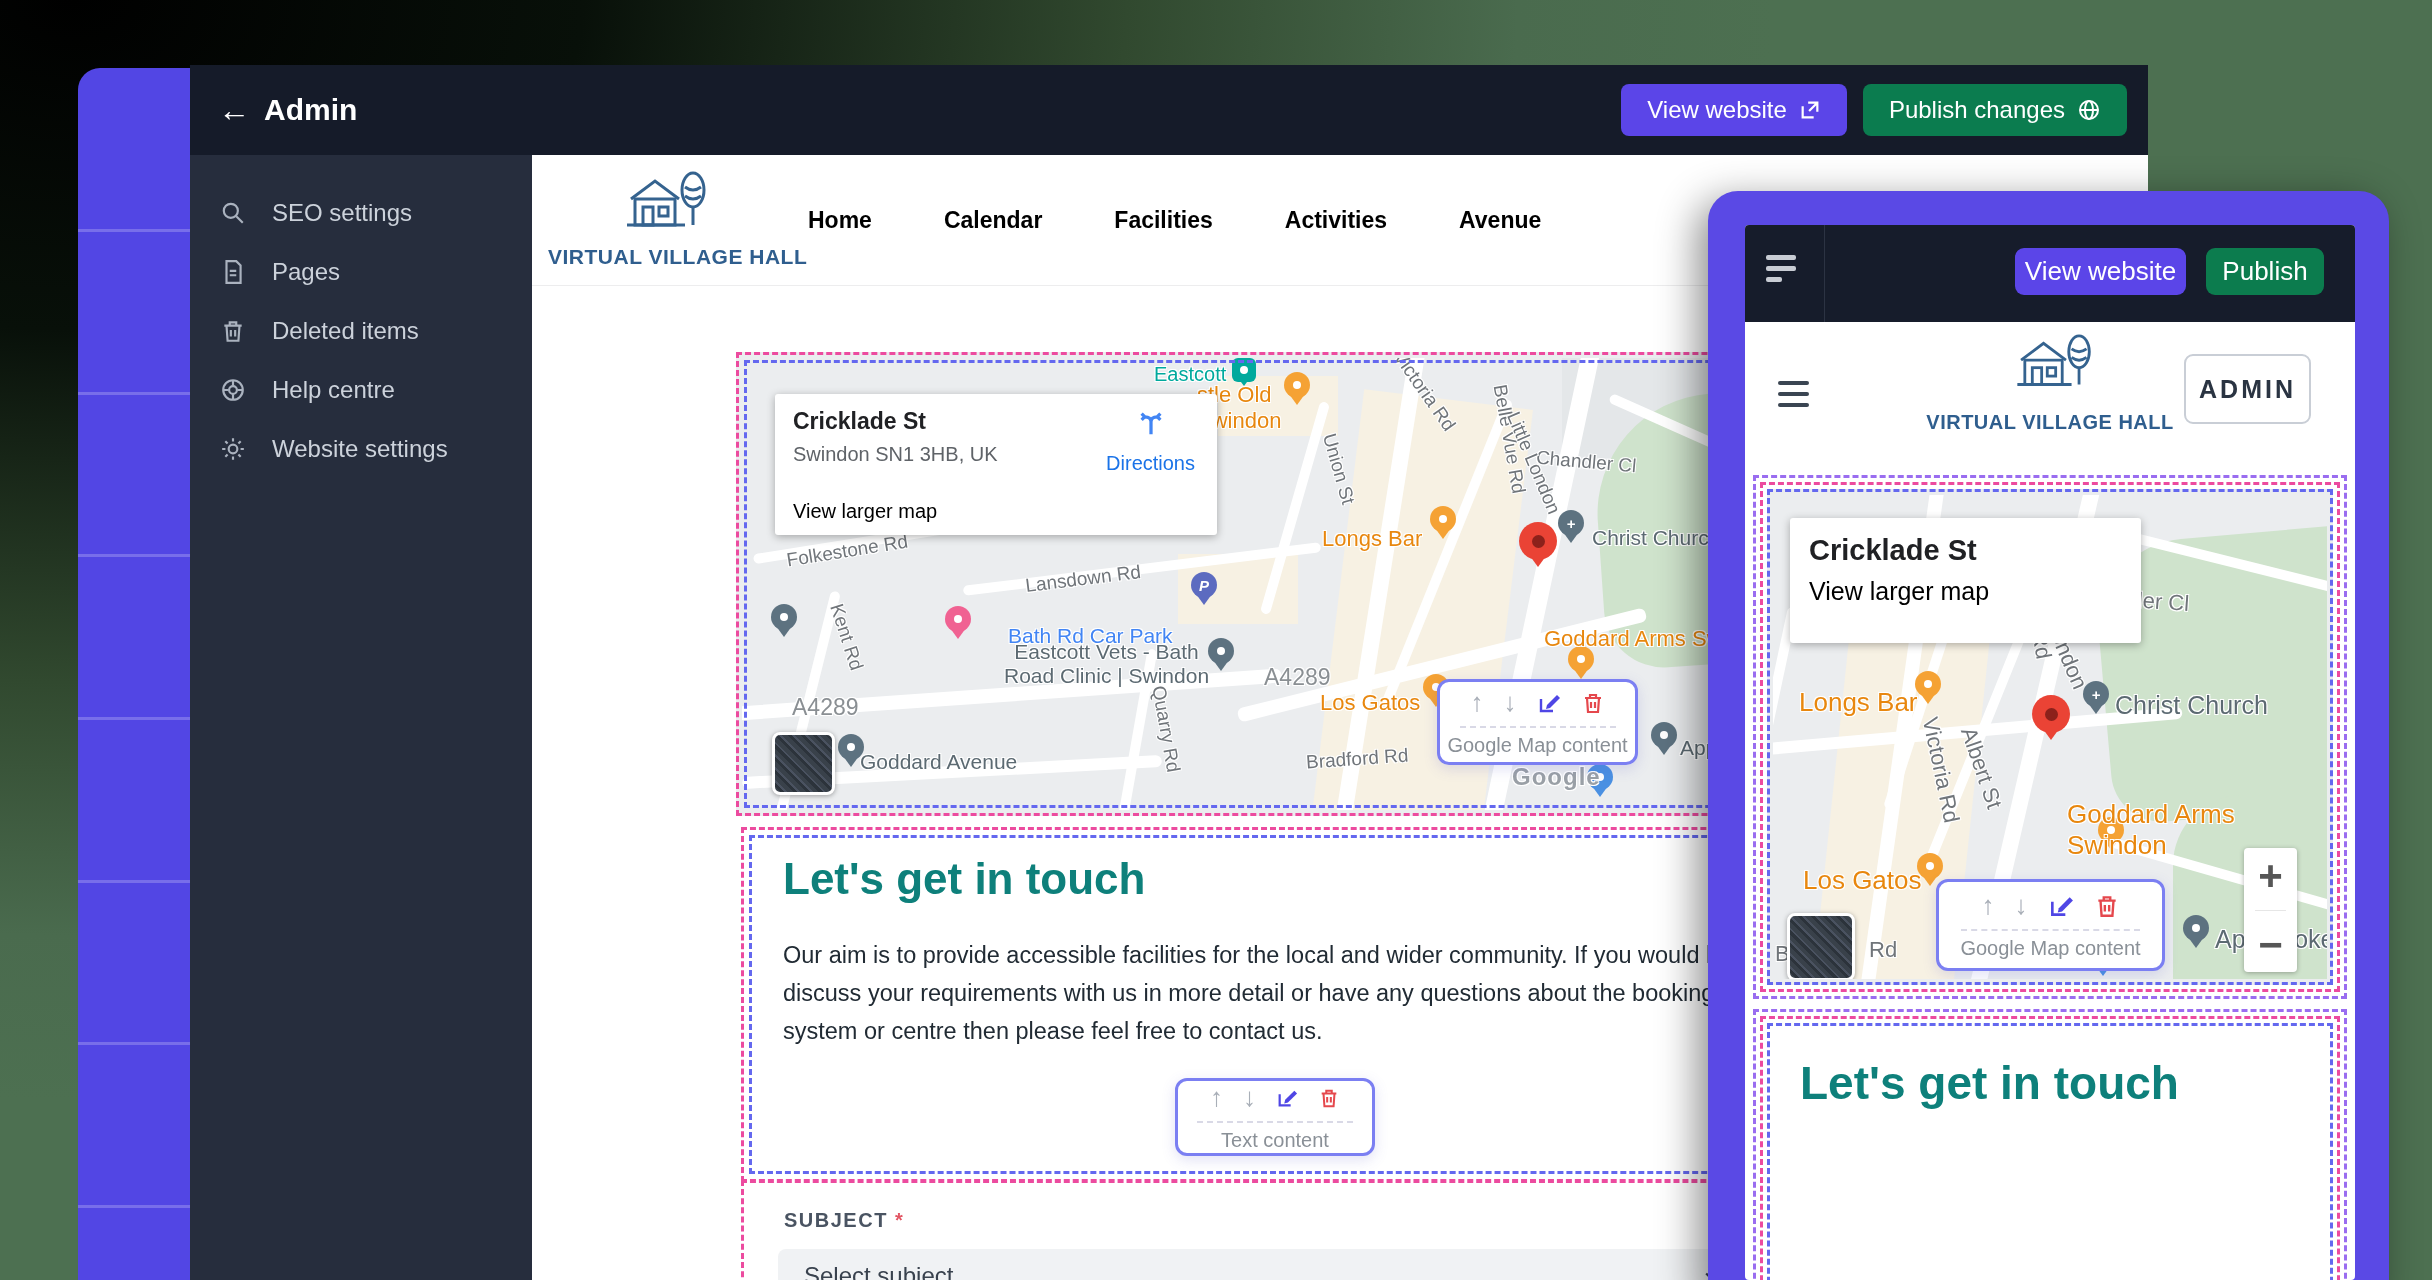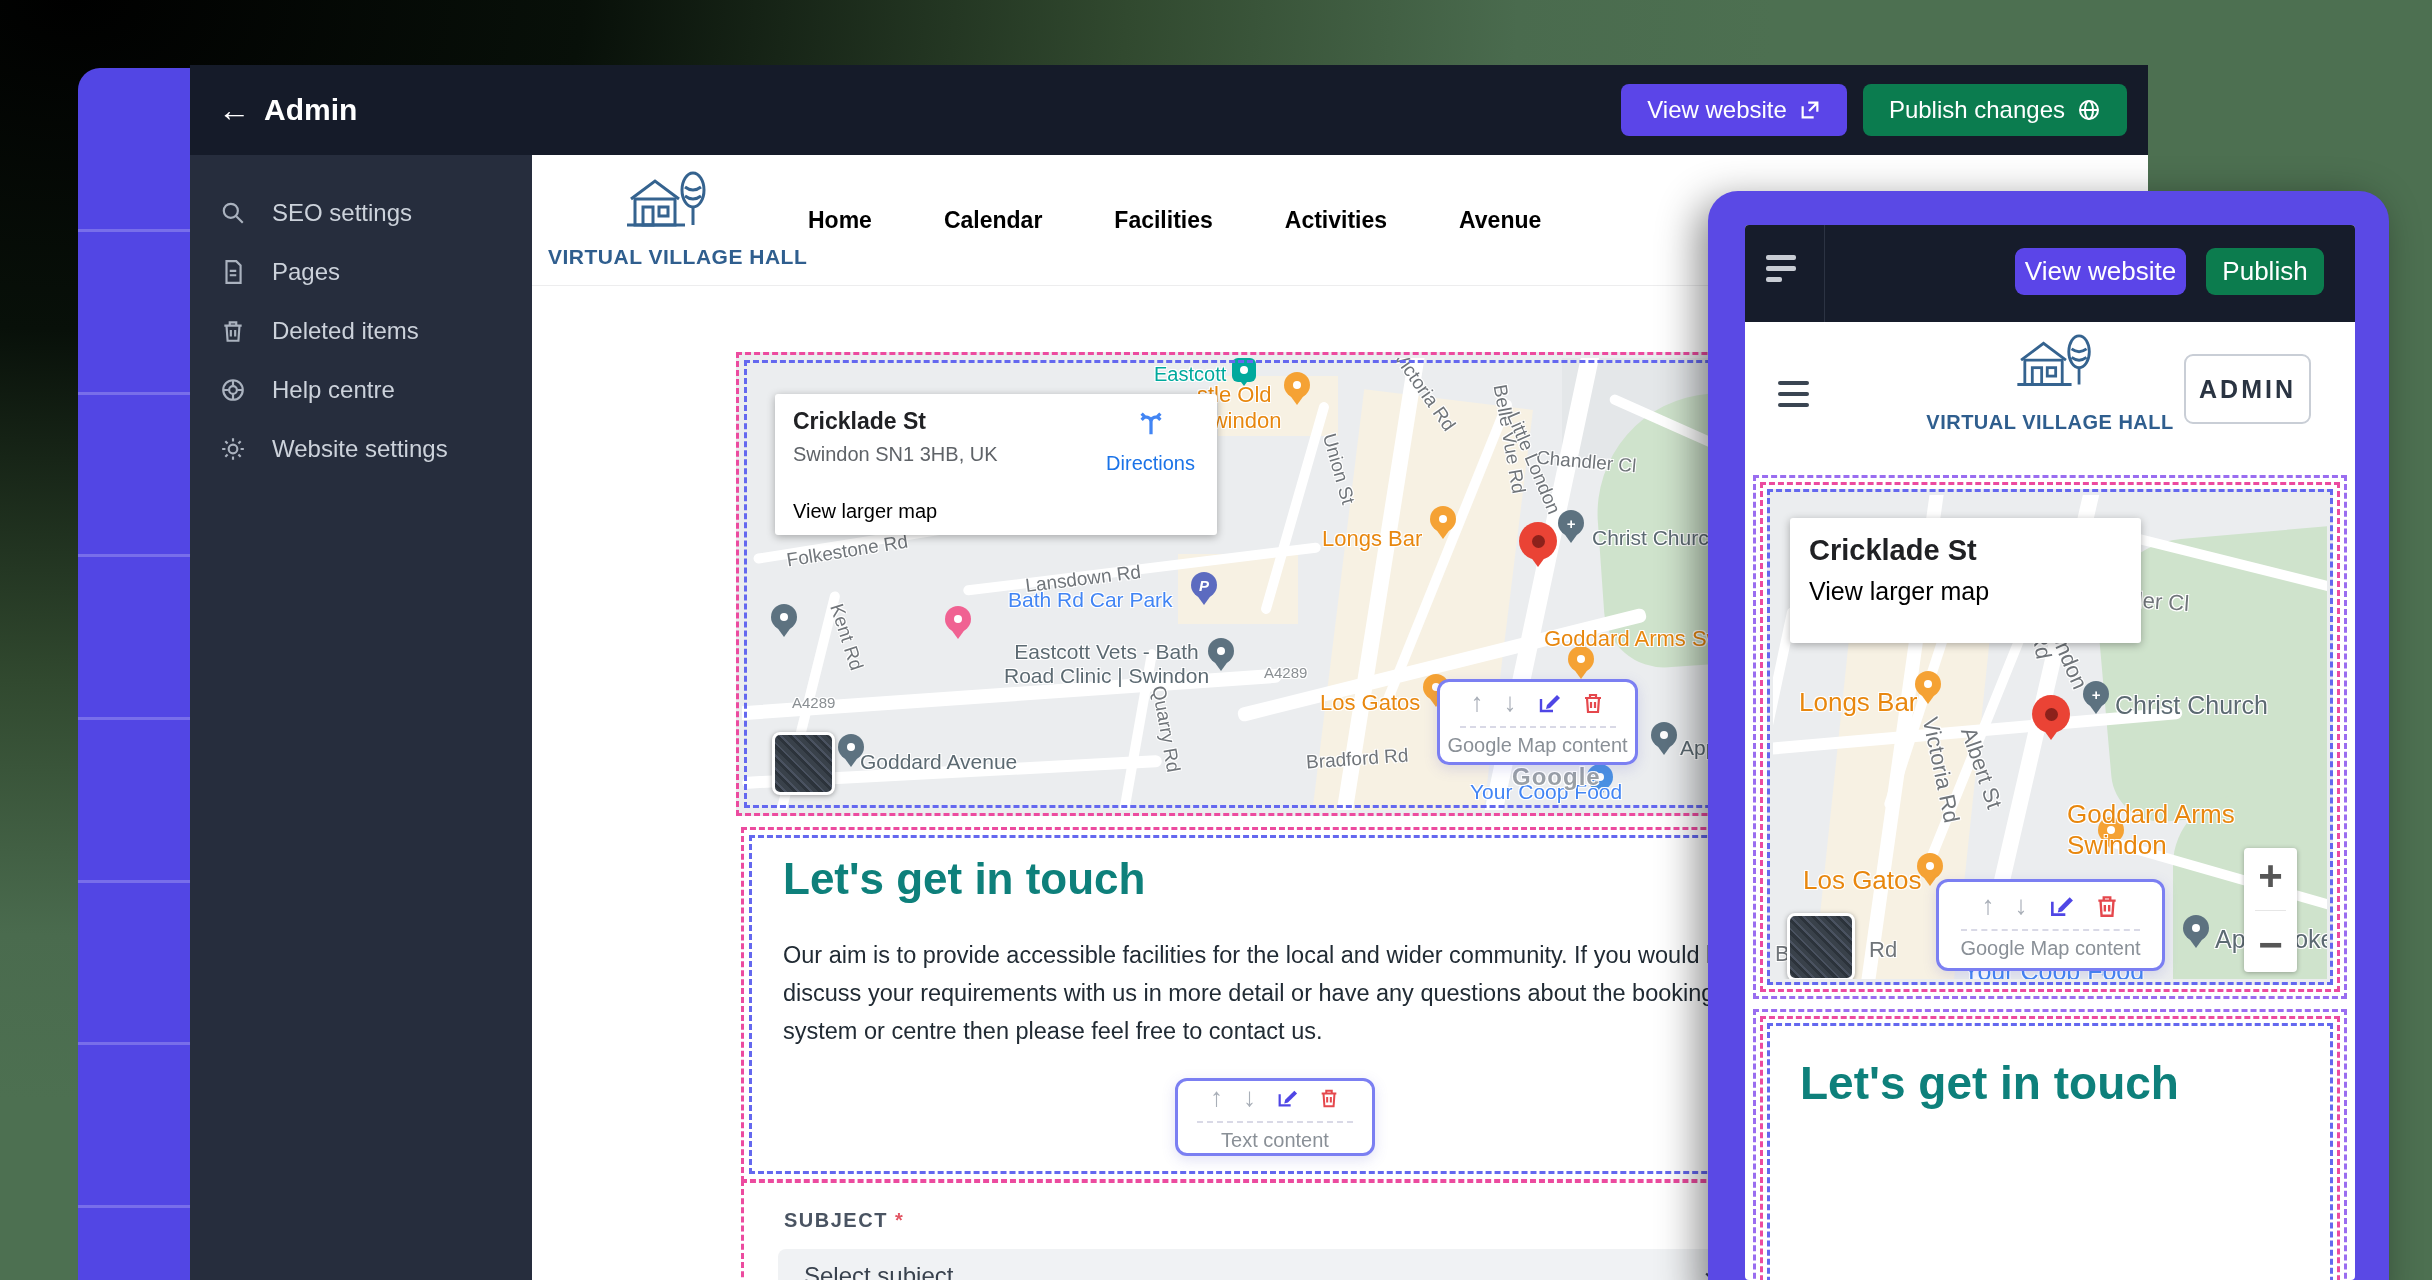--- a/index.html
+++ b/index.html
@@ -49,24 +49,24 @@
   .map-wrap{overflow:hidden;background:#ebedef;}
   .map-layer{position:absolute;inset:3px;overflow:hidden;background:#ebedef;}
   .patch{position:absolute;}
   .park{background:#cfe3cc;}
   .beige{background:#f7f1e3;}
   .gray2{background:#e4e7e9;}
   .road{position:absolute;background:#fff;border-radius:6px;}
   .mlabel{position:absolute;color:#70757a;font-size:19px;white-space:pre-line;z-index:6;
     text-shadow:-1px -1px 0 #fff,1px -1px 0 #fff,-1px 1px 0 #fff,1px 1px 0 #fff;}
   .k-street{color:#70757a;}
-  .k-hwy{color:#8a8f93;font-size:15px;}
+  .k-hwy{color:#8a8f93;font-size:23px;}
   .k-poi{color:#5c6a72;font-size:21px;}
   .k-orange{color:#e8870e;font-size:22px;font-weight:500;}
-  .k-blue{color:#4285f4;font-size:21px;}
+  .k-blue{color:#4285f4;font-size:21px;margin-top:36px;}
   .k-teal{color:#00a99d;font-size:20px;font-weight:500;}
   .k-wm{color:#9aa0a6;font-size:24px;font-weight:bold;letter-spacing:1px;}
   .t-center{text-align:center;}
 
   .pin{position:absolute;width:26px;height:26px;border-radius:50%;background:var(--pc,#5d7280);z-index:5;display:flex;align-items:center;justify-content:center;}
   .pin::after{content:"";position:absolute;top:100%;left:50%;transform:translateX(-50%);margin-top:-4px;
     border:8px solid transparent;border-top:11px solid var(--pc,#5d7280);}
   .pin .pg{color:#fff;font-size:15px;font-weight:bold;line-height:1;}
   .pin .pg:empty::before{content:"";display:block;width:8px;height:8px;border-radius:50%;background:#fff;}
   .pk-orange{--pc:#f5a234;}

